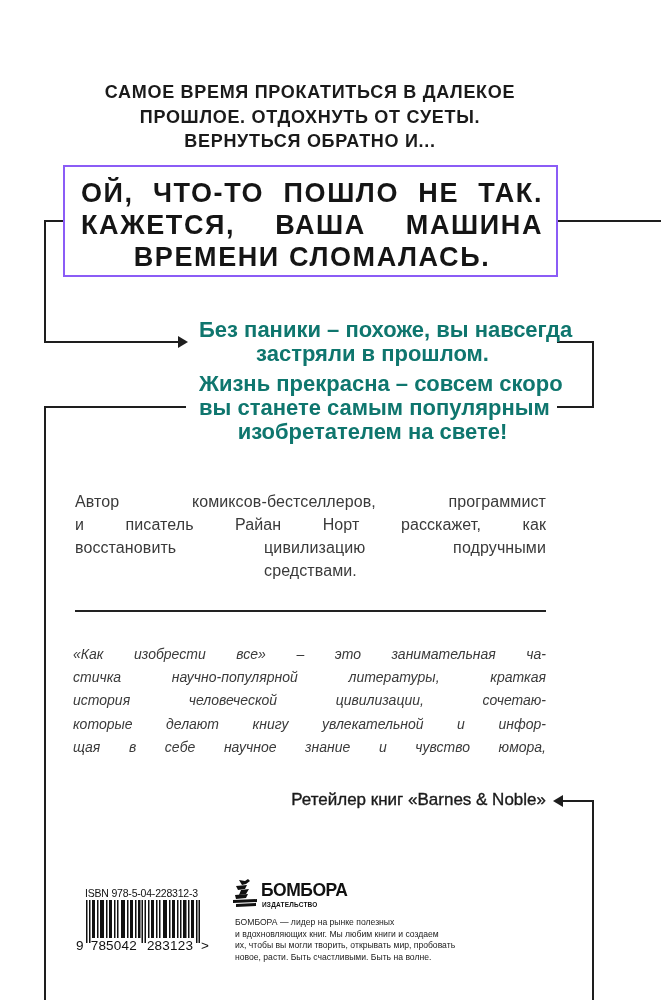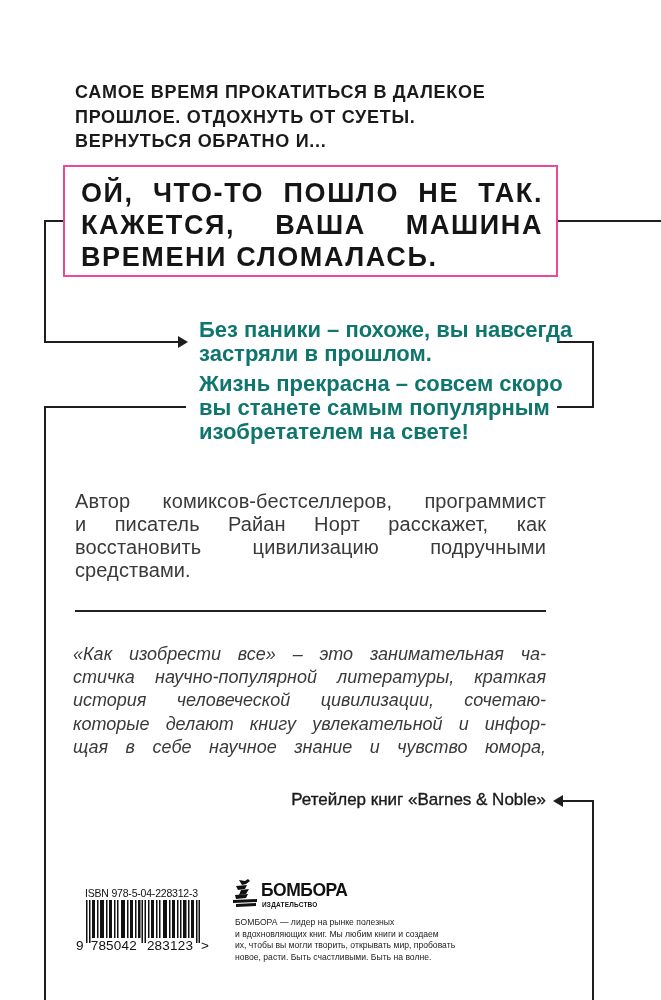--- a/index.html
+++ b/index.html
@@ -4,43 +4,43 @@
 <style>
   html, body { margin: 0; padding: 0; background: #ffffff; }
   body { width: 661px; height: 1000px; position: relative; overflow: hidden;
          font-family: "Liberation Sans", "DejaVu Sans", sans-serif; color: #1a1a1a; }
   .abs { position: absolute; }
   .line { position: absolute; background: #1e1e1e; }
 
   
   #heading { left: 75px; top: 80px; width: 470px; font-size: 18px; font-weight: bold;
              letter-spacing: 0.7px; line-height: 24.5px; color: #1a1a1a; text-transform: uppercase; }
-  #heading div { white-space: nowrap; }
+  #heading div { white-space: nowrap; text-align: center; }
 
   
-  #alert-box { left: 63px; top: 165px; width: 491px; height: 108px; border: 2px solid #ec4899;
+  #alert-box { left: 63px; top: 165px; width: 491px; height: 108px; border: 2px solid #8b5cf6;
                box-sizing: content-box; }
   #alert-text { position: absolute; left: 16px; top: 10px; width: 462px; font-size: 27px;
                 font-weight: bold; letter-spacing: 1.6px; line-height: 32px; color: #151515; }
   .jl { text-align: justify; text-align-last: justify; white-space: nowrap; }
-  .ll { text-align: left; white-space: nowrap; }
+  .ll { text-align: center; white-space: nowrap; }
 
   
   #tagline { left: 199px; top: 318px; width: 347px; font-size: 22px; font-weight: bold;
              line-height: 24px; color: #0f766e; }
   #tagline .para + .para { margin-top: 6px; }
 
   
-  #author { left: 75px; top: 490px; width: 471px; font-size: 20px; line-height: 23px;
+  #author { left: 75px; top: 490px; width: 471px; font-size: 16px; line-height: 23px;
             color: #3a3a3a; font-weight: normal; letter-spacing: 0.1px; }
 
   #rule { left: 75px; top: 610px; width: 471px; height: 2px; background: #222; }
 
   
-  #quote { left: 73px; top: 643px; width: 473px; font-size: 18px; line-height: 23.2px;
+  #quote { left: 73px; top: 643px; width: 473px; font-size: 14px; line-height: 23.2px;
            color: #3a3a3a; font-style: italic; }
 
   #attribution { right: 115px; top: 789px; font-size: 17px; line-height: 22px; color: #1a1a1a;
                  white-space: nowrap; -webkit-text-stroke: 0.35px #1a1a1a; }
 
   
   #barcode { left: 74px; top: 886px; width: 140px; height: 70px; }
   #isbn-text { position: absolute; left: 11px; top: 1px; font-size: 10.5px; letter-spacing: -0.2px;
                color: #111; white-space: nowrap; text-align: right; }
   #bars { position: absolute; left: 12px; top: 14px; width: 114px; height: 43px; }

